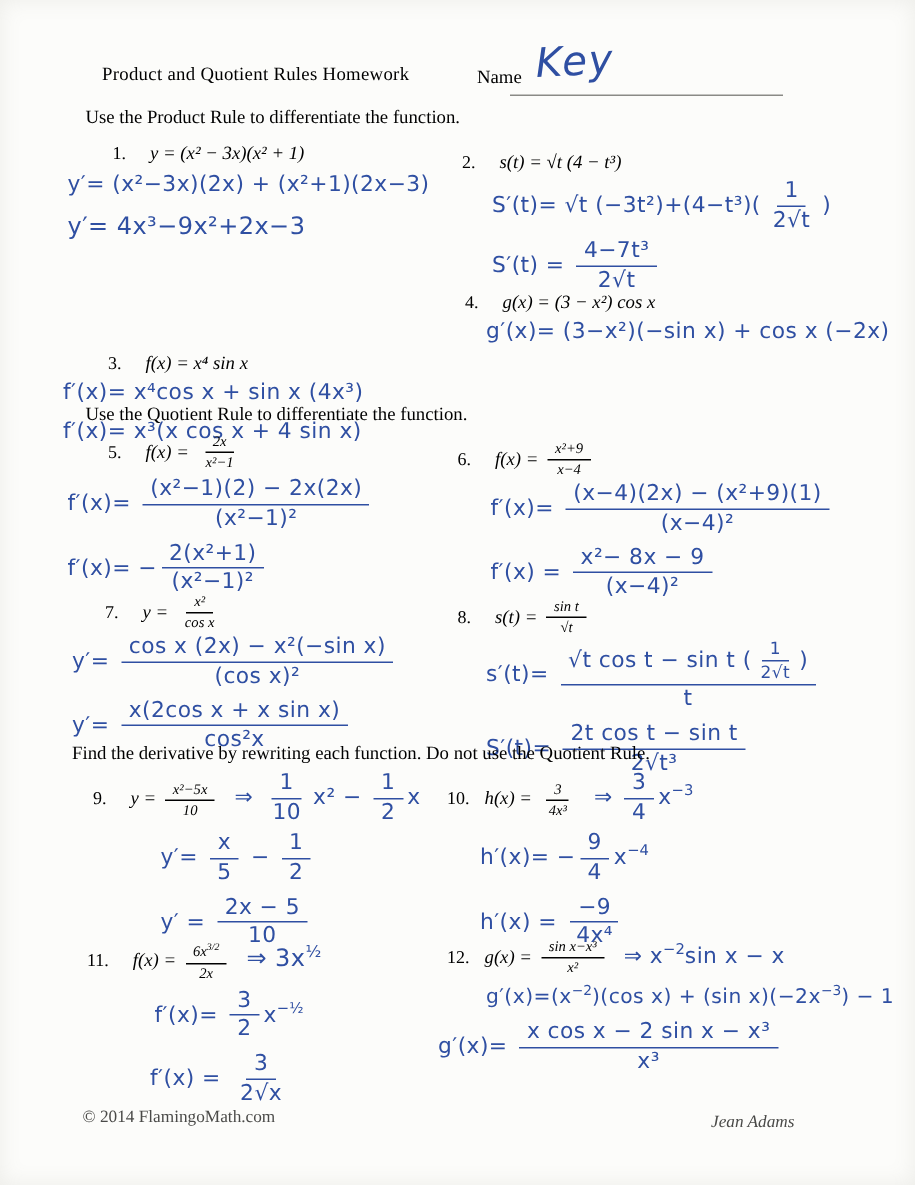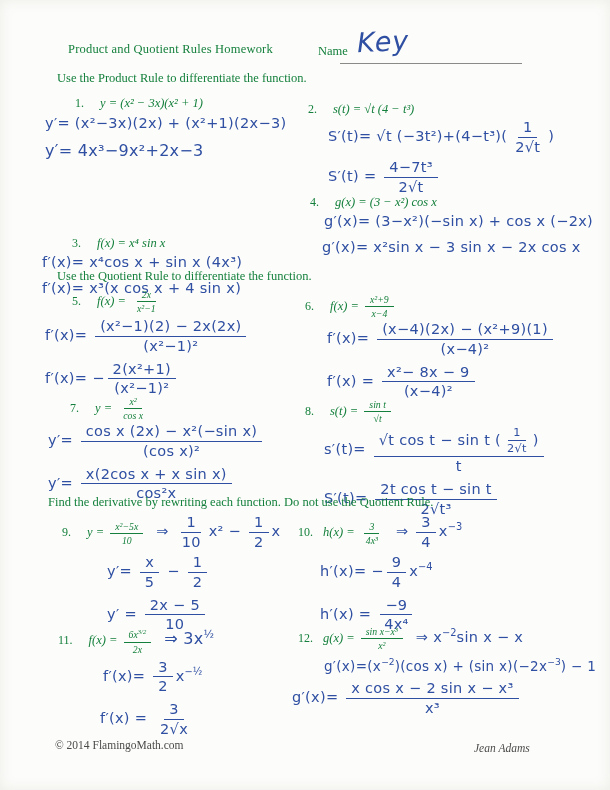--- a/index.html
+++ b/index.html
@@ -7,21 +7,21 @@
     position:relative;
     width:610px;height:790px;
     margin:0 auto;
     background:#fcfcfa;
     box-shadow:inset 0 0 14px rgba(120,120,110,0.12);
     overflow:hidden;
     font-family:"Liberation Serif", serif;
     color:#3b3b3b;
   }
   .abs{position:absolute;}
-  .printed{font-family:"Liberation Serif", serif;color:#15803d;}
+  .printed{font-family:"Liberation Serif", serif;color:#000000;}
   .title{font-size:12.5px;letter-spacing:0.2px;}
   .heading{font-size:12.5px;}
   .stmt-line{white-space:nowrap;}
   .pnum{font-size:12px;margin-right:16px;}
   .stmt{font-size:12.5px;font-style:italic;white-space:nowrap;}
   .stmt .frac{font-size:0.78em;}
   .hw{
     font-family:"DejaVu Sans", sans-serif;
     color:#2f4fa2;
     font-size:14.5px;
@@ -88,21 +88,20 @@
     </div>
     <div class="hw work-line" style="margin-top:2px;">f′(x)= x⁴cos x + sin x (4x³)</div>
     <div class="hw work-line">f′(x)= x³(x cos x + 4 sin x)</div>
   </div>
 
   <div class="abs" style="left:302px;top:192px;">
     <div class="stmt-line" style="padding-left:8px;">
       <span class="pnum printed">4.</span><span class="stmt printed">g(x) = (3 − x²) cos x</span>
     </div>
     <div class="hw work-line" style="margin-left:22px;margin-top:2px;">g′(x)= (3−x²)(−sin x) + cos x (−2x)</div>
-    <div class="hw work-line" style="margin-left:20px;">g′(x)= x²sin x − 3 sin x − 2x cos x</div>
   </div>
 
   <div class="abs heading printed" style="left:57px;top:269px;">Use the Quotient Rule to differentiate the function.</div>
 
   <div class="abs" style="left:45px;top:289px;">
     <div class="stmt-line" style="padding-left:27px;">
       <span class="pnum printed">5.</span><span class="stmt printed">f(x) = <span class="frac">
             <span class="num">2x</span>
             <span class="den">x²−1</span>
           </span></span>

